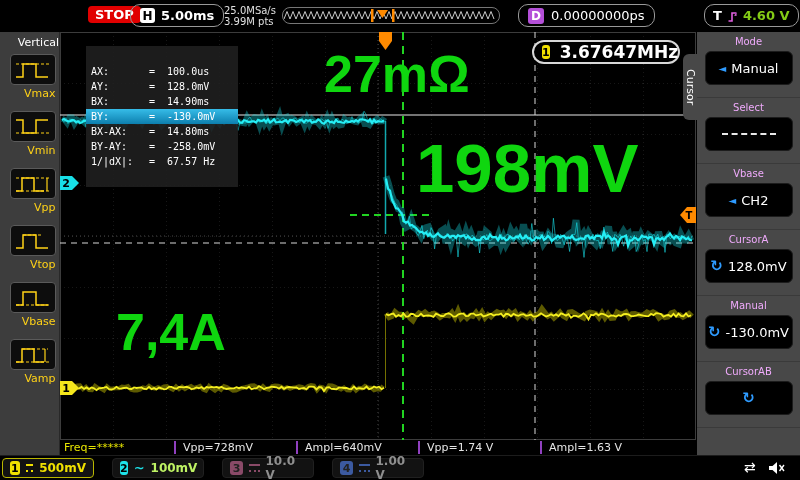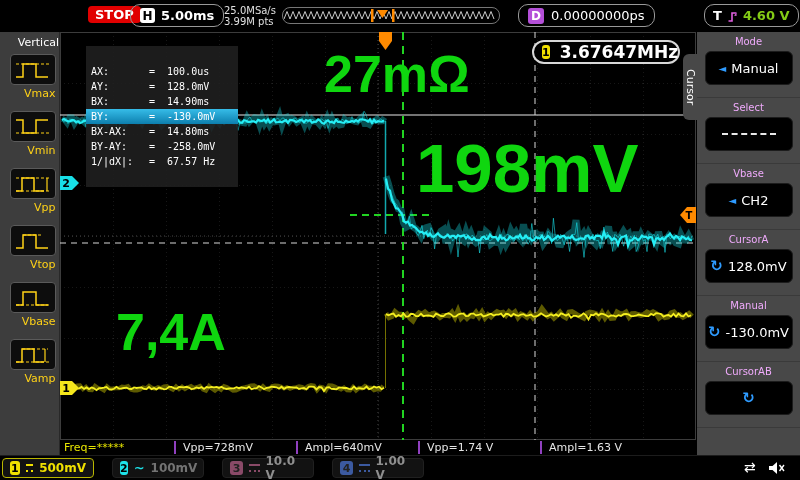--- a/index.html
+++ b/index.html
@@ -62,21 +62,21 @@
 
   
   .bottombar{position:absolute;left:0;top:455px;width:800px;height:25px;background:#000;border-top:1px solid #1c1c1c}
   .ch{position:absolute;top:2px;height:20px;display:flex;align-items:center;gap:6px;padding:0 7px;background:#121212;border-radius:4px;font-size:12px;font-weight:bold;cursor:pointer}
   .chnum{width:14px;height:14px;border-radius:3px;color:#000;display:flex;align-items:center;justify-content:center;font-size:11px;font-weight:bold}
   .dc-icon{display:inline-block;width:11px;height:8px;border-top:2px solid currentColor;border-bottom:2px dotted currentColor}
   .ac-icon{font-size:13px;font-weight:bold;line-height:10px}
   .ch1{left:2px;width:92px;border:1px solid #b9b600;color:#f0e000}
   .ch1 .chscale{color:#f0e000}
   .ch2{left:112px;width:92px;border:1px solid #202020;color:#1ee3ea}
-  .ch2 .chscale{color:#737373}
+  .ch2 .chscale{color:#bef264}
   .ch3{left:222px;width:92px;border:1px solid #202020;color:#8a4a68}
   .ch3 .chscale{color:#8f8f8f}
   .ch4{left:332px;width:92px;border:1px solid #202020;color:#3c5aa0}
   .ch4 .chscale{color:#8f8f8f}
   .io-icon{position:absolute;left:744px;top:3px;color:#fff;font-size:14px;cursor:pointer}
   .snd-icon{position:absolute;left:768px;top:4px;cursor:pointer}
 </style>
 </head>
 <body>
 

